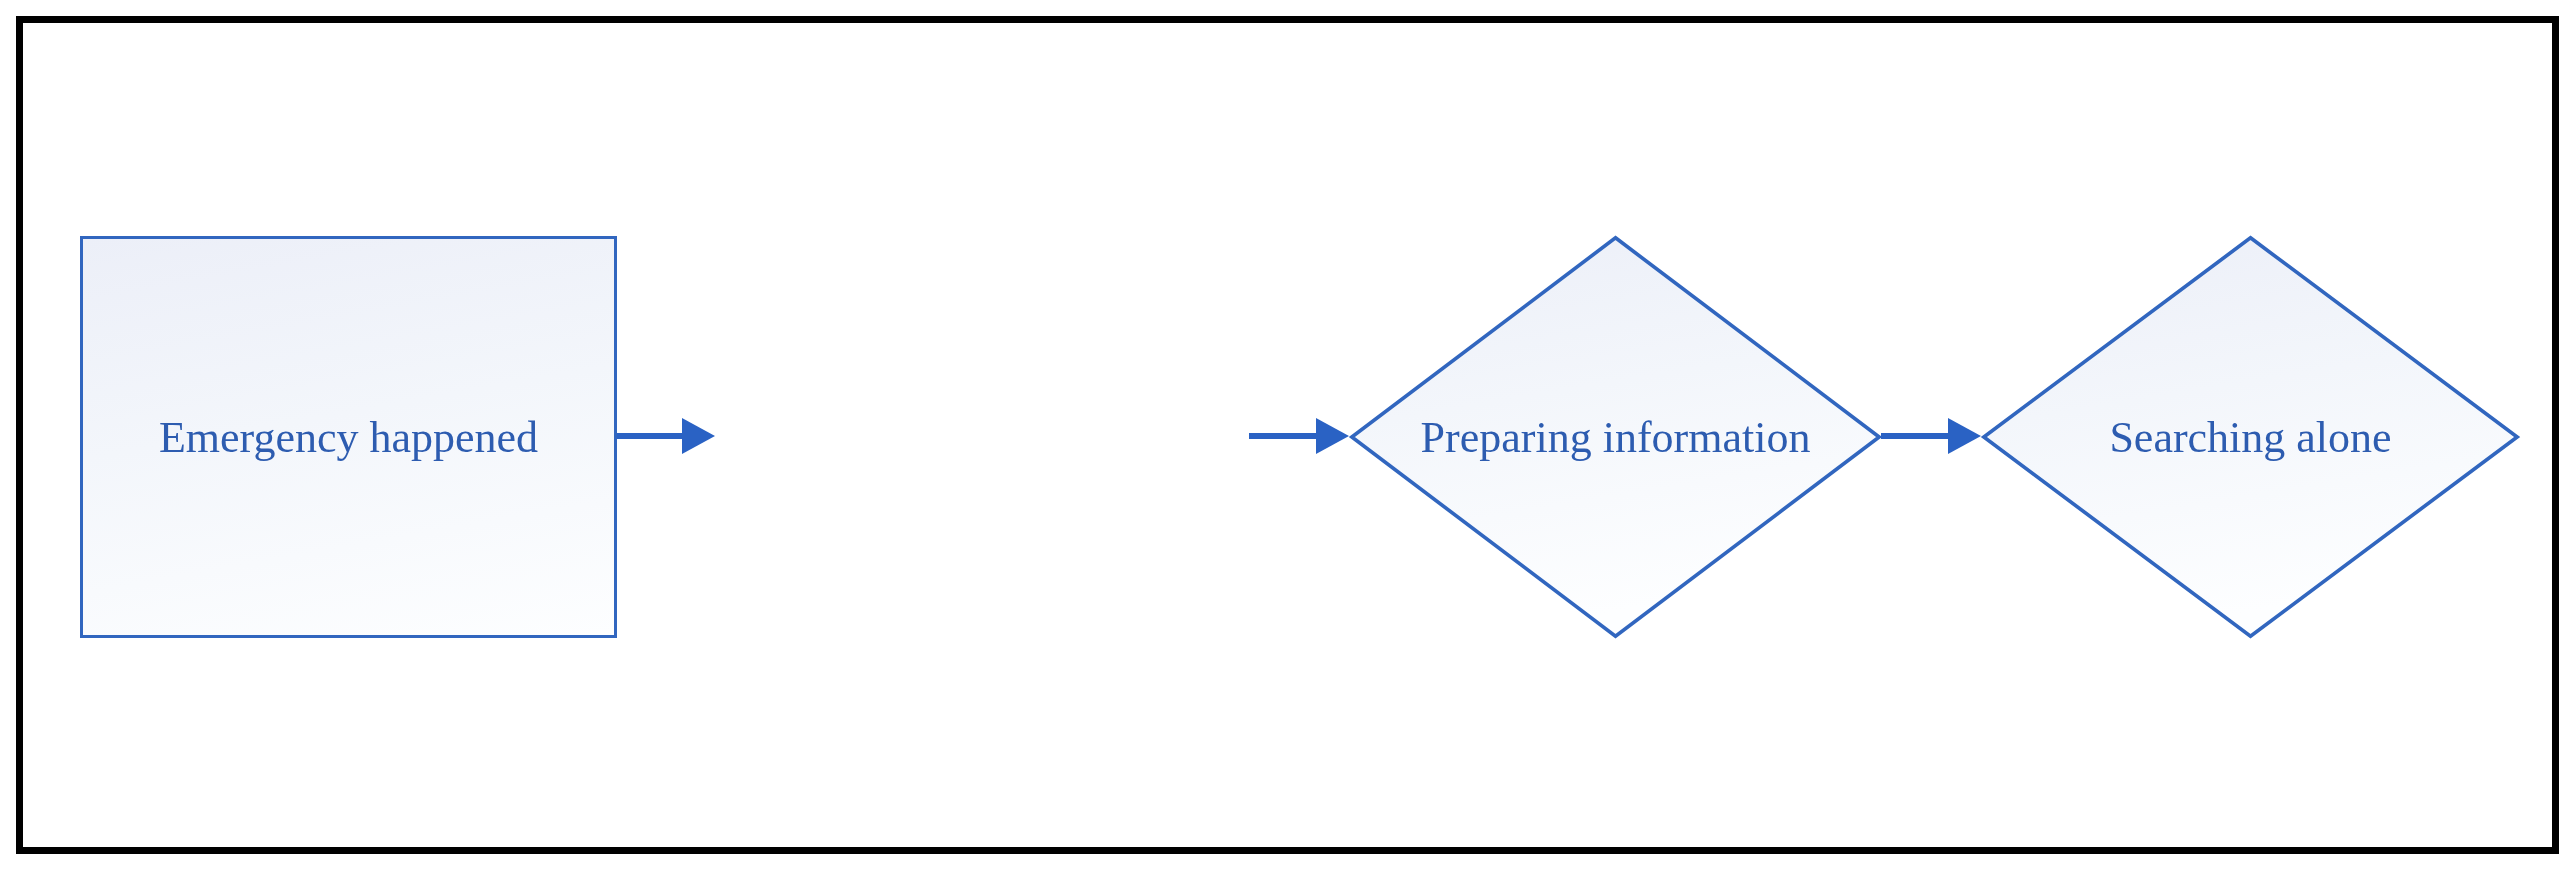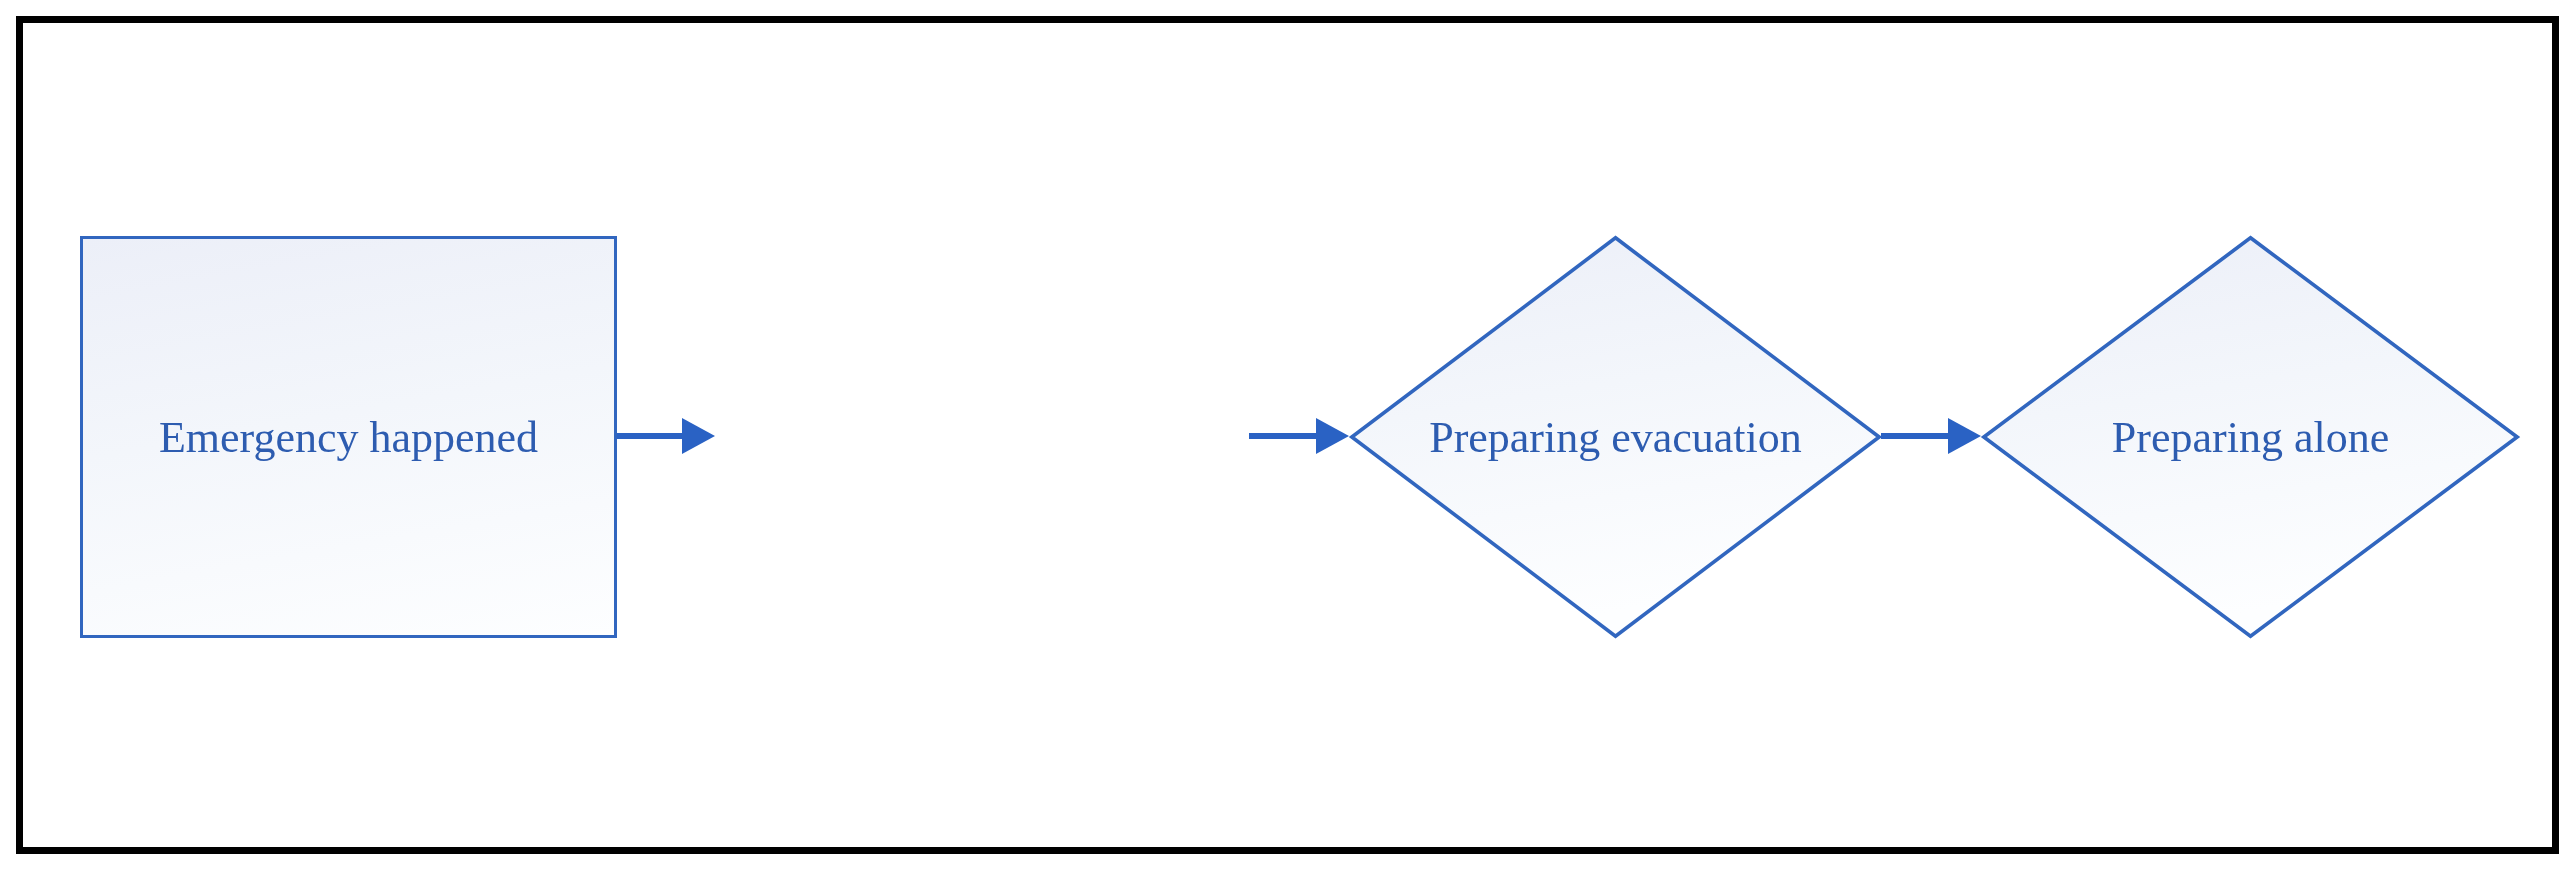--- a/index.html
+++ b/index.html
@@ -98,29 +98,29 @@
 
   <div class="connector" style="left:1249px;width:100px;">
     <div class="shaft"></div>
     <div class="head"></div>
   </div>
 
   <div class="node" style="left:1350px;width:531px;">
     <svg class="shape-svg" viewBox="0 0 582 440" preserveAspectRatio="none">
       <polygon points="291,2 580,220 291,438 2,220" fill="url(#diamondGrad)" style="stroke:var(--stroke,#3166bf);stroke-width:4;stroke-linejoin:miter"></polygon>
     </svg>
-    <span class="label">Preparing evacuation</span>
+    <span class="label">Preparing information</span>
   </div>
 
   <div class="connector" style="left:1881px;width:100px;">
     <div class="shaft"></div>
     <div class="head"></div>
   </div>
 
   <div class="node" style="left:1982px;width:537px;">
     <svg class="shape-svg" viewBox="0 0 588 440" preserveAspectRatio="none">
       <polygon points="294,2 586,220 294,438 2,220" fill="url(#diamondGrad)" style="stroke:var(--stroke,#3166bf);stroke-width:4;stroke-linejoin:miter"></polygon>
     </svg>
-    <span class="label">Preparing alone</span>
+    <span class="label">Searching alone</span>
   </div>
 
 </div>
 
 
 </body></html>

